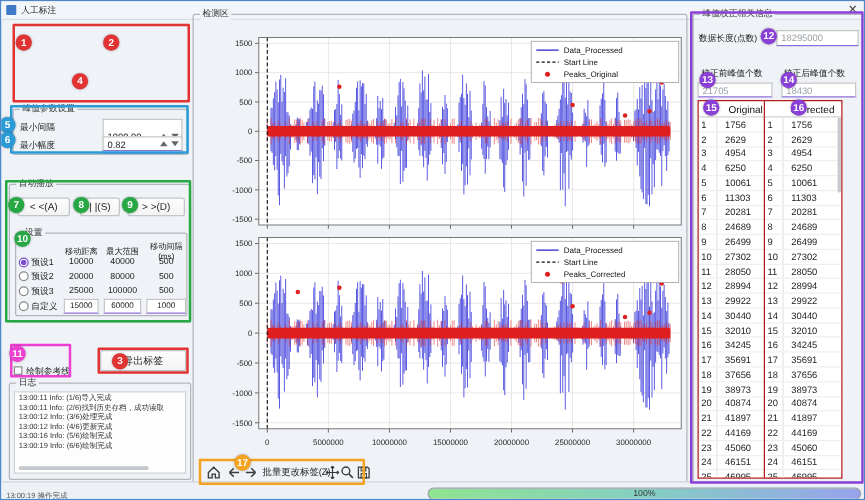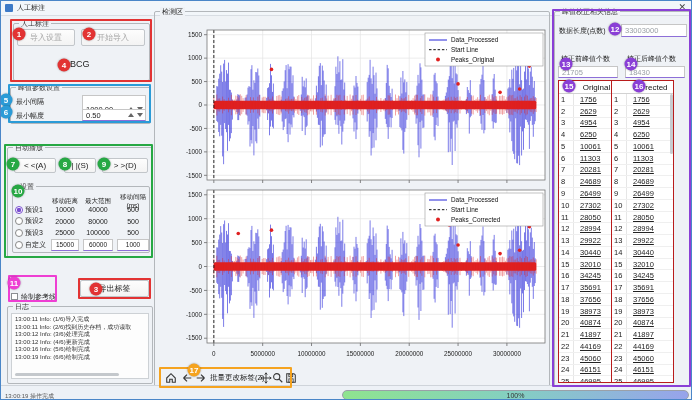--- a/index.html
+++ b/index.html
@@ -31,21 +31,21 @@
   .checkbox{position:absolute;width:7px;height:7px;border:1px solid #8a8e92;background:#fff;box-sizing:border-box;}
   
   .log-box{position:absolute;background:#fdfdfd;border:1px solid #cdd1d5;font-size:6px;color:#333;line-height:7.6px;padding:2px 3px;overflow:hidden;box-sizing:border-box;}
   .hscroll{position:absolute;height:3px;background:#c4c8cc;border-radius:2px;}
   
   .tbl{position:absolute;background:#fff;border:1px solid #b91c1c;font-size:7.5px;overflow:hidden;box-sizing:border-box;}
   .tbl-h{display:grid;grid-template-columns:15px 1fr;height:12px;border-bottom:1px solid #d2d2d2;align-items:center;font-size:8px;color:#111;}
   .tbl-h .hdr{text-align:center;}
   .trow{display:grid;grid-template-columns:15px 1fr;height:10.77px;align-items:center;border-bottom:1px solid #efefef;color:#222;}
   .trow .ix{padding-left:2px;height:100%;display:flex;align-items:center;border-right:1px solid #e6e6e6;box-sizing:border-box;}
-  .trow .val{padding-left:6px;text-decoration:underline;}
+  .trow .val{padding-left:6px;}
   .vscroll{position:absolute;top:13px;right:0;width:3px;height:60px;background:#c8ccd0;border-radius:2px;}
   
   .circle-badge{position:absolute;width:13px;height:13px;border-radius:50%;color:#fff;font-size:8px;font-weight:bold;display:flex;align-items:center;justify-content:center;transform:translate(-50%,-50%);box-shadow:0 0 2px rgba(0,0,0,.35);z-index:30;}
   .ann-rect{position:absolute;border:2px solid;border-radius:1px;z-index:25;pointer-events:none;box-sizing:border-box;}
   
   .tool-ic{position:absolute;width:13px;height:13px;display:flex;align-items:center;justify-content:center;cursor:pointer;}
   .tool-lbl{position:absolute;font-size:7.5px;color:#222;white-space:nowrap;cursor:pointer;}
   
   #statusbar{position:absolute;left:0;top:384px;width:692px;height:16px;background:#edf1f6;border-top:1px solid #cfd4da;}
   #status-text{position:absolute;left:4px;top:6px;font-size:6px;color:#555;}
@@ -56,40 +56,34 @@
 <body>
 
 <div id="window">
 
   <div id="titlebar">
     <div class="wicon"></div>
     <div class="wtitle">人工标注</div>
     <div class="wclose">✕</div>
   </div>
 
-  <div class="group" style="left:12px;top:22px;width:135px;height:56px;">
-    <span class="gtitle">人工标注</span>
-    <div class="btn disabled" style="left:3px;top:5px;width:58px;height:17px;">导入设置</div>
-    <div class="btn disabled" style="left:67px;top:5px;width:64px;height:17px;">开始导入</div>
-    <div class="lbl" style="left:56px;top:35px;font-size:9px;">BCG</div>
-  </div>
 
   <div class="group" style="left:9px;top:86px;width:139px;height:35px;">
     <span class="gtitle">峰值参数设置</span>
     <div class="lbl" style="left:5px;top:9px;">最小间隔</div>
     <div class="field" style="left:71px;top:7px;width:64px;height:28px;">
       <span>1000.00</span>
       <span class="spin">
           <i class="tri-up"></i>
           <i class="tri-dn"></i>
         </span>
     </div>
     <div class="lbl" style="left:5px;top:23px;">最小幅度</div>
     <div class="field" style="left:71px;top:21px;width:64px;height:12px;">
-      <span>0.50</span>
+      <span>0.82</span>
       <span class="spin">
           <i class="tri-up"></i>
           <i class="tri-dn"></i>
         </span>
     </div>
   </div>
 
   <div class="group" style="left:6px;top:146px;width:144px;height:109px;">
     <span class="gtitle">自动播放</span>
     <div class="btn" style="left:6px;top:10px;width:42px;height:15px;">&lt; &lt;(A)</div>
@@ -303,21 +297,21 @@
           <rect x="4.5" y="8" width="5" height="4" fill="none" stroke="#3a3a3a" stroke-width="1"></rect>
           <rect x="4.5" y="2.5" width="4.5" height="3" fill="none" stroke="#3a3a3a" stroke-width="1"></rect>
         </svg>
     </div>
   </div>
 
   <div class="group" style="left:553px;top:10px;width:136px;height:375px;">
     <span class="gtitle">峰值校正相关信息</span>
     <div class="lbl" style="left:4px;top:14px;">数据长度(点数)</div>
     <div class="field gray" style="left:66px;top:12px;width:66px;height:13px;">
-      <span>33003000</span>
+      <span>18295000</span>
     </div>
     <div class="lbl" style="left:6px;top:42px;">校正前峰值个数</div>
     <div class="lbl" style="left:72px;top:42px;">校正后峰值个数</div>
     <div class="field gray" style="left:3px;top:54px;width:60px;height:12px;">
       <span>21705</span>
     </div>
     <div class="field gray" style="left:70px;top:54px;width:60px;height:12px;">
       <span>18430</span>
     </div>
 

